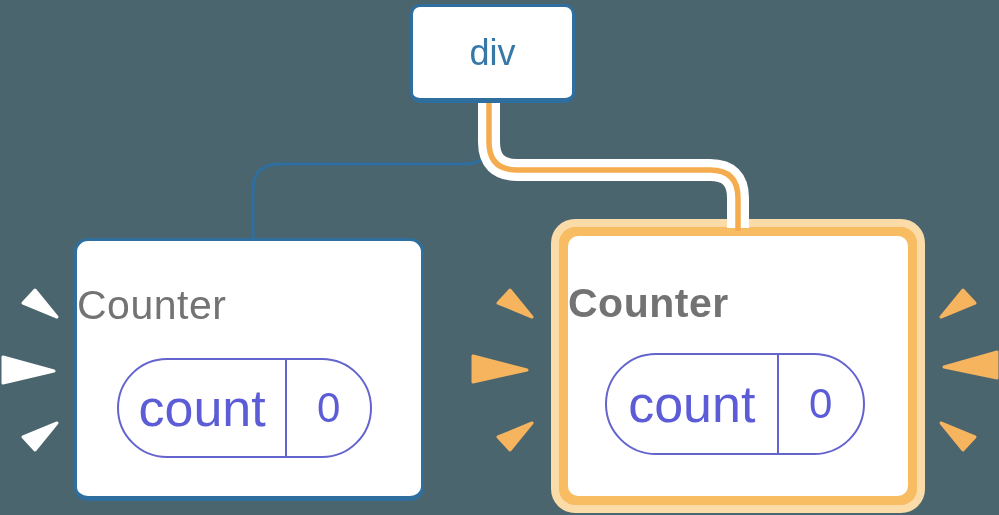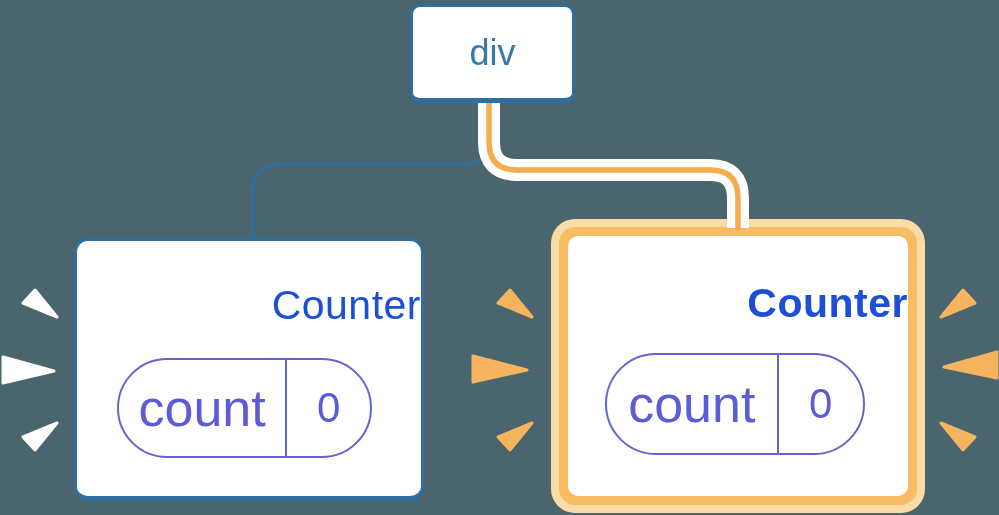--- a/index.html
+++ b/index.html
@@ -26,23 +26,23 @@
     border-radius:10px;
     font-size:36px;color:#3679A9;font-weight:500;align-items:center;
   }
   #card-left{
     left:74px;top:238px;width:350px;height:263px;
     border-radius:14px;
     display:block;
   }
   .card-title{
     position:absolute;left:0;right:0;
-    text-align:right;
+    text-align:left;
     font-size:41px;line-height:1;
-    color:#1d4ed8;
+    color:#737373;
     letter-spacing:0.5px;
   }
   #card-left .card-title{top:44px;font-weight:500;}
 
   
   #card-right-halo{
     position:absolute;left:551px;top:219px;width:374px;height:294px;
     background:#FBDCA8;border-radius:24px;box-sizing:border-box;padding:8px;
   }
   #card-right-border{

